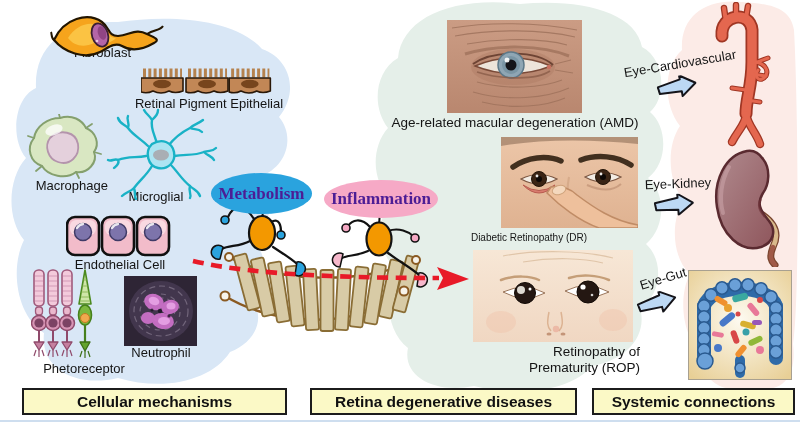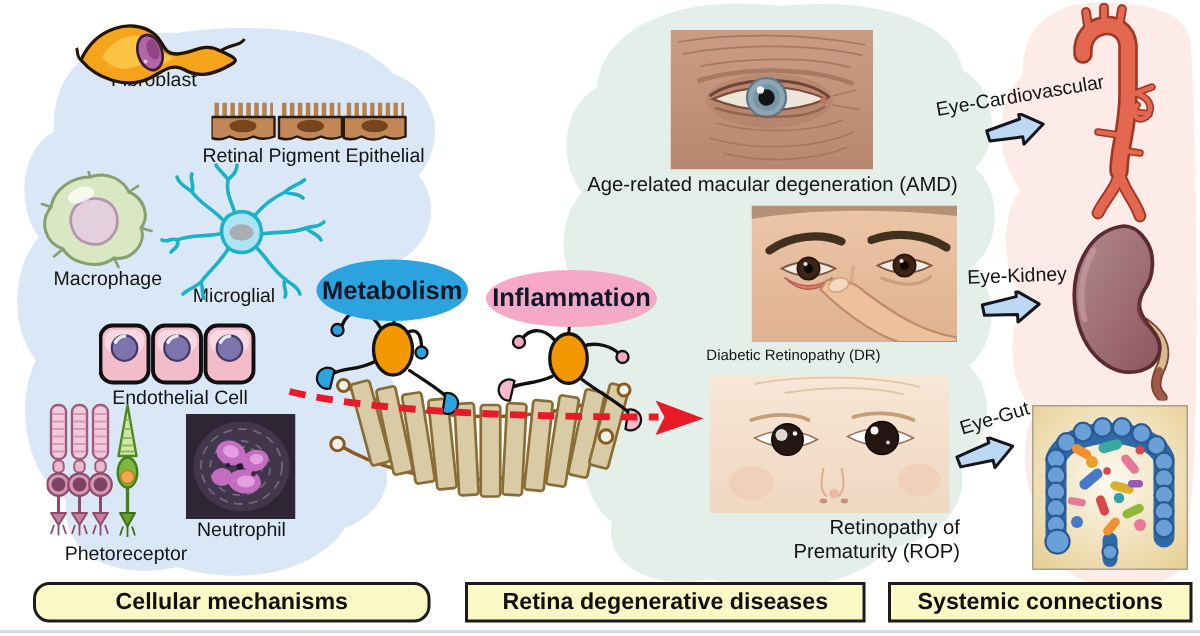--- a/index.html
+++ b/index.html
@@ -2,21 +2,21 @@
 <html><head>
 <meta charset="utf-8">
 <style>
   html,body{margin:0;padding:0;background:#fff;}
   .canvas{position:relative;width:800px;height:424px;background:#ffffff;overflow:hidden;
           font-family:"Liberation Sans", sans-serif;color:#141414;}
   .abs{position:absolute;}
   .lbl{position:absolute;font-size:13px;line-height:15px;text-align:center;color:#141414;white-space:nowrap;}
   .lbl-wrap{white-space:normal;}
   .pill{position:absolute;border-radius:50%;display:flex;align-items:center;justify-content:center;
-        font-weight:bold;font-size:17px;color:#0f172a;white-space:nowrap;z-index:6;}
+        font-weight:bold;font-size:17px;color:#4c1d95;white-space:nowrap;z-index:6;font-family:Liberation Serif, serif;}
   .pill-metabolism{background:#2aa3de;}
   .pill-inflammation{background:#f6a9c6;}
   .section-box{position:absolute;top:388px;height:27px;background:#fbf9c6;border:2px solid #1c1c1c;
                display:flex;align-items:center;justify-content:center;font-weight:bold;font-size:15.5px;
                color:#111;z-index:8;box-sizing:border-box;white-space:nowrap;}
   .photo{position:absolute;z-index:4;}
   .ill{position:absolute;z-index:3;}
   .conn-label{position:absolute;font-size:13px;color:#141414;text-align:center;white-space:nowrap;z-index:5;}
   .conn-arrow{position:absolute;z-index:5;}
   .bottom-rule{position:absolute;left:0;top:420px;width:800px;height:2px;background:#c5d8ec;opacity:.85;z-index:1;}
@@ -414,21 +414,21 @@
       <rect x="64" y="50" width="10" height="5" rx="2.5" fill="#9858b8"></rect>
       <circle cx="40" cy="38" r="4" fill="#e8a030"></circle>
         <circle cx="58" cy="62" r="3.5" fill="#38a0a8"></circle>
       <circle cx="72" cy="80" r="4" fill="#e87898"></circle>
         <circle cx="30" cy="78" r="4" fill="#4878c8"></circle>
       <circle cx="72" cy="30" r="3" fill="#d84848"></circle>
         <circle cx="50" cy="44" r="2.5" fill="#d84848"></circle>
     </g>
   </svg>
 
-  <div class="section-box" style="left:22px;width:265px;border-radius:11px;">
+  <div class="section-box" style="left:22px;width:265px;">
     <span>Cellular mechanisms</span>
   </div>
   <div class="section-box" style="left:592px;width:203px;">
     <span>Systemic connections</span>
   </div>
   <div class="section-box" style="left:310px;width:267px;">
     <span>Retina degenerative diseases</span>
   </div>
 
 </div>

